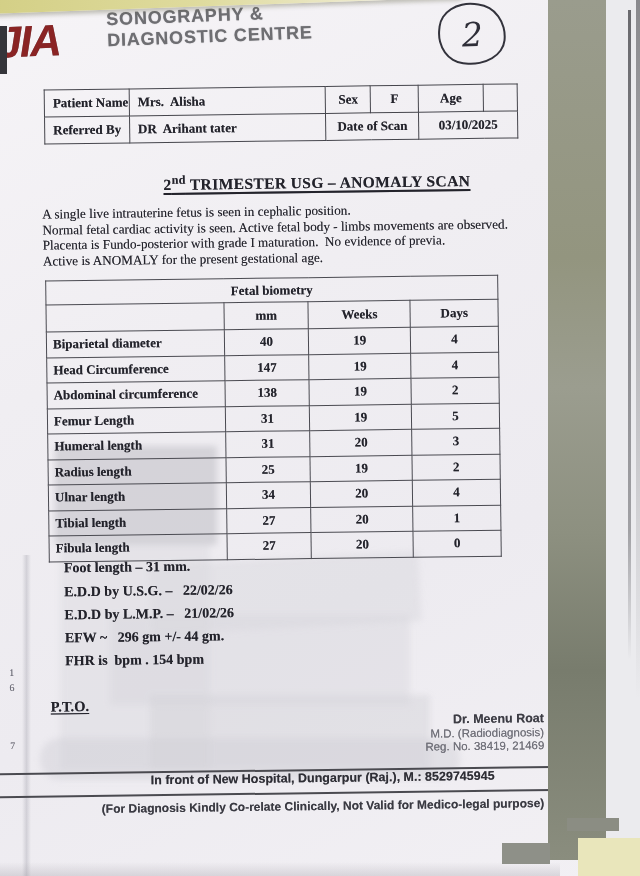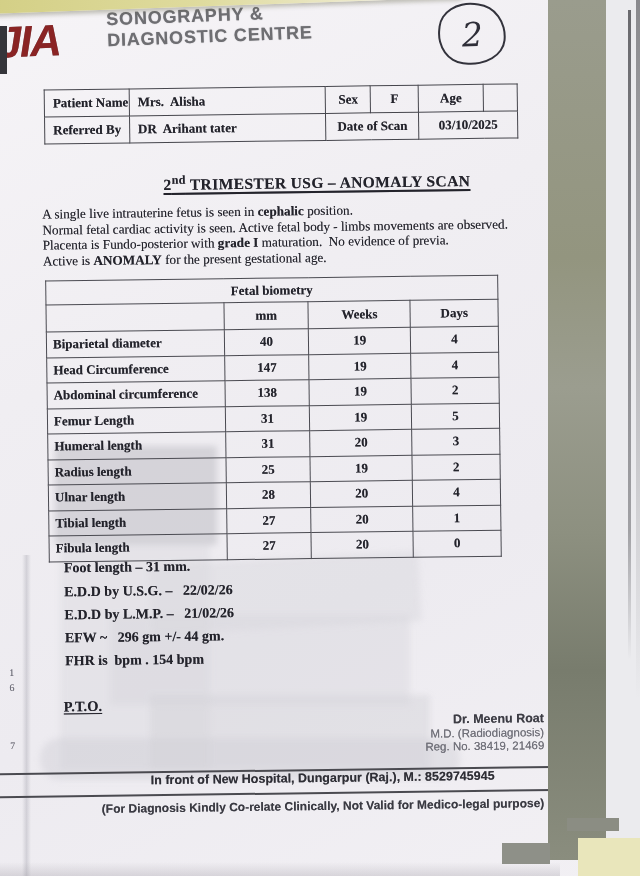--- a/index.html
+++ b/index.html
@@ -59,30 +59,30 @@
   .pt-table{position:absolute;left:48px;top:86px;width:474px;font-size:13px;font-weight:bold;}
   .pt-table td{border:1.6px solid #46464d;height:26px;padding:0 0 0 8px;vertical-align:middle;}
   .pt-table td.ctr{text-align:center;padding:0;}
   
   .rpt-title{position:absolute;left:0;top:171px;width:640px;text-align:center;font-weight:bold;
     font-size:15.5px;letter-spacing:.4px;white-space:nowrap;}
   .rpt-title .inner{text-decoration:underline;text-underline-offset:3px;text-decoration-thickness:1.5px;}
   sup{font-size:12px;}
   
   .findings{position:absolute;left:45px;top:203px;font-size:13.2px;line-height:15.6px;white-space:nowrap;}
-  .findings b{font-weight:bold;margin-top:24px;}
+  .findings b{font-weight:normal;margin-top:24px;}
   
   .bio-table{position:absolute;left:47px;top:277px;width:453px;font-size:13px;}
   .bio-table td{border:1.5px solid #4a4a51;height:22.5px;vertical-align:middle;text-align:center;font-weight:bold;}
   .bio-table td.lbl{text-align:left;padding-left:6px;}
   .bio-table tr.cap td{height:21px;}
   .bio-table tr.hdr td{height:24px;}
   
   .meas{position:absolute;left:62px;font-size:14px;font-weight:bold;white-space:pre-wrap;}
-  .pto{position:absolute;left:60px;top:695px;font-size:14.5px;font-weight:bold;
+  .pto{position:absolute;left:47px;top:695px;font-size:14.5px;font-weight:bold;
     text-decoration:underline;text-underline-offset:2px;text-align:right;}
   
   .doctor{position:absolute;left:320px;top:715px;width:220px;text-align:right;
     font-family:"Liberation Sans","DejaVu Sans",sans-serif;line-height:13.5px;}
   .doc-name{font-size:12.5px;font-weight:bold;color:#3c3c44;}
   .doc-sub{font-size:11.5px;color:#71717a;}
   
   .hline1,.hline2{position:absolute;left:-6px;width:576px;height:2px;background:#4a4a50;}
   .hline1{top:769px;} .hline2{top:792px;}
   .footer-address{position:absolute;left:0;top:771px;width:636px;text-align:center;
@@ -204,21 +204,21 @@
             <td>3</td>
           </tr>
       <tr>
             <td class="lbl">Radius length</td>
             <td>25</td>
             <td>19</td>
             <td>2</td>
           </tr>
       <tr>
             <td class="lbl">Ulnar length</td>
-            <td>28</td>
+            <td>34</td>
             <td>20</td>
             <td>4</td>
           </tr>
       <tr>
             <td class="lbl">Tibial length</td>
             <td>27</td>
             <td>20</td>
             <td>1</td>
           </tr>
       <tr>

